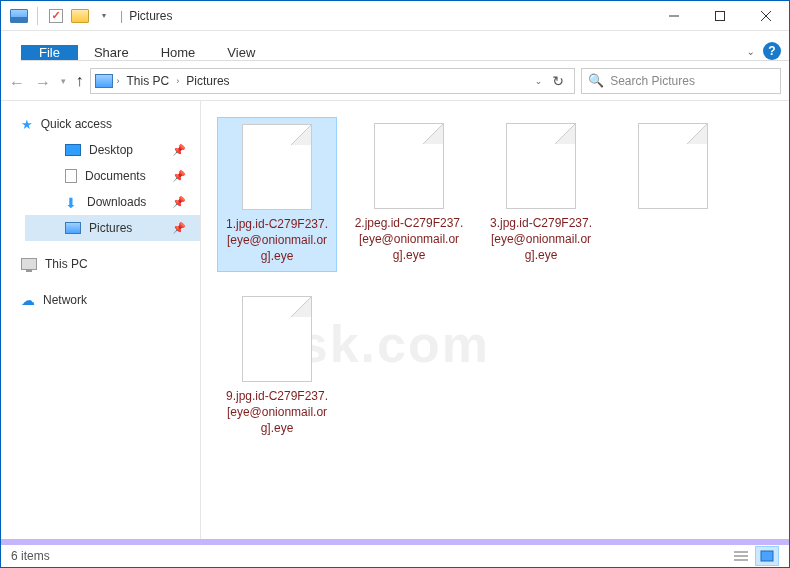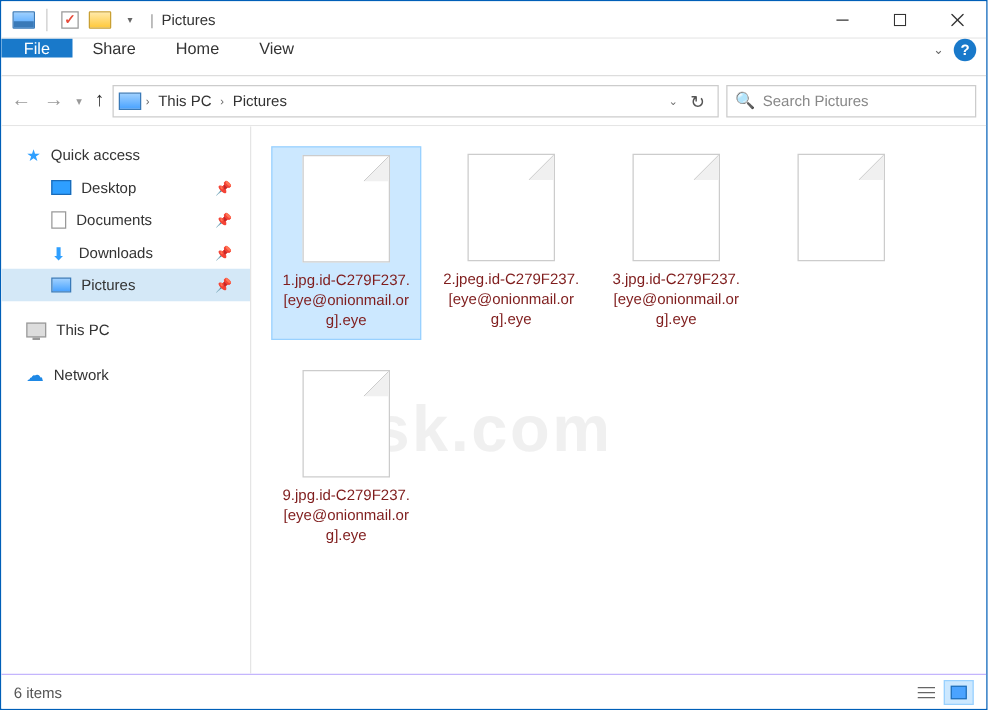--- a/index.html
+++ b/index.html
@@ -12,60 +12,60 @@
 .app-ico:after{content:"";position:absolute;bottom:0;left:0;right:0;height:5px;background:#3a7ab8;}
 .qat-sep{width:1px;height:18px;background:#ccc;margin:0 4px;}
 .checkbox-ico{width:14px;height:14px;border:1px solid #999;display:flex;align-items:center;justify-content:center;color:#e74c3c;font-weight:bold;font-size:11px;}
 .folder-ico{width:18px;height:14px;background:linear-gradient(#ffe9a8,#ffc93c);border:1px solid #c9a032;border-radius:1px;}
 .down-car{font-size:8px;color:#666;}
 .title-sep{color:#999;margin:0 6px;}
 .title-text{color:#333;}
 .win-ctrls{margin-left:auto;display:flex;}
 .win-btn{width:46px;height:30px;display:flex;align-items:center;justify-content:center;color:#333;}
 .win-btn svg{width:10px;height:10px;}
-.ribbon{height:30px;background:#fff;display:flex;align-items:flex-start;border-bottom:1px solid #ddd;position:relative;}
+.ribbon{height:30px;background:#fff;display:flex;align-items:flex-end;border-bottom:1px solid #ddd;position:relative;margin-left:20px;}
 .file-tab{background:#1979ca;color:#fff;padding:0 18px;display:flex;align-items:center;font-size:13px;}
 .rib-tab{padding:0 16px;display:flex;align-items:center;color:#333;font-size:13px;}
 .rib-right{margin-left:auto;display:flex;align-items:center;padding-right:8px;gap:8px;}
 .chev{font-size:10px;color:#666;}
 .help-ico{width:18px;height:18px;border-radius:50%;background:#1979ca;color:#fff;display:flex;align-items:center;justify-content:center;font-size:12px;font-weight:bold;}
 .navbar{height:40px;background:#fff;display:flex;align-items:center;padding:4px 8px;gap:6px;border-bottom:1px solid #e5e5e5;}
 .nav-arrows{display:flex;align-items:center;gap:10px;color:#999;}
 .nav-arrow{font-size:16px;}
 .nav-arrow.enabled{color:#333;}
 .addr-bar{flex:1;height:26px;border:1px solid #ccc;display:flex;align-items:center;padding:0 4px;gap:4px;}
 .addr-ico{width:18px;height:14px;background:linear-gradient(#9ed0ff,#4aa3ff);border:1px solid #3a7ab8;}
 .addr-seg{color:#333;padding:0 3px;}
 .addr-car{font-size:9px;color:#666;}
 .addr-right{margin-left:auto;display:flex;align-items:center;gap:10px;padding-right:6px;}
 .search-box{width:200px;height:26px;border:1px solid #ccc;display:flex;align-items:center;padding:0 6px;gap:6px;color:#888;}
 .search-ico{font-size:13px;}
 .body-area{flex:1;display:flex;background:#fff;overflow:hidden;}
 .sidebar{width:200px;border-right:1px solid #e5e5e5;padding:10px 0;}
 .side-item{height:26px;display:flex;align-items:center;padding-left:20px;gap:8px;color:#333;}
-.side-item.sub{padding-left:40px;}
+.side-item.sub{padding-left:40px;margin-left:24px;}
 .side-item.selected{background:#d4e8f7;}
 .side-spacer{height:10px;}
 .pin{margin-left:auto;margin-right:14px;color:#888;font-size:11px;}
 .star-ico{color:#2e9fff;font-size:13px;}
 .desk-ico{width:16px;height:12px;background:#2e9fff;border:1px solid #1a6bb8;}
 .doc-ico{width:12px;height:14px;background:#fff;border:1px solid #999;}
 .dl-ico{width:14px;height:14px;color:#2e9fff;font-size:14px;}
 .pic-ico{width:16px;height:12px;background:linear-gradient(#9ed0ff,#4aa3ff);border:1px solid #3a7ab8;}
 .pc-ico{width:16px;height:12px;background:#ddd;border:1px solid #999;position:relative;}
 .pc-ico:after{content:"";position:absolute;bottom:-3px;left:4px;width:6px;height:2px;background:#999;}
 .cloud-ico{color:#1e88e5;font-size:14px;line-height:1;}
 .content{flex:1;padding:16px;overflow:auto;position:relative;}
 .file-grid{display:flex;flex-wrap:wrap;gap:18px 12px;align-content:flex-start;}
 .file-item{width:120px;display:flex;flex-direction:column;align-items:center;text-align:center;padding:6px 4px;}
 .file-item.selected{background:#cce8ff;border:1px solid #99d1ff;}
 .file-thumb{width:70px;height:86px;background:#fff;border:1px solid #ccc;position:relative;margin-bottom:6px;}
 .file-thumb:before{content:"";position:absolute;top:0;right:0;width:20px;height:20px;background:linear-gradient(135deg,transparent 48%,#ccc 50%,#f0f0f0 52%);}
 .file-name{font-size:12px;color:#7f1d1d;line-height:1.35;word-break:break-all;}
-.statusbar{height:28px;border-top:1px solid #c4b5fd;background:#fff;display:flex;align-items:center;padding:0 10px;font-size:12px;color:#555;gap:48px;}
+.statusbar{height:28px;border-top:6px solid #c4b5fd;background:#fff;display:flex;align-items:center;padding:0 10px;font-size:12px;color:#555;gap:48px;}
 .view-btns{margin-left:auto;display:flex;gap:2px;}
 .view-btn{width:24px;height:20px;border:1px solid transparent;display:flex;align-items:center;justify-content:center;}
 .view-btn.active{border-color:#99d1ff;background:#cce8ff;}
 .watermark{position:absolute;top:50%;left:50%;transform:translate(-50%,-50%);font-size:130px;font-weight:bold;color:rgba(200,200,200,0.28);pointer-events:none;white-space:nowrap;letter-spacing:-6px;z-index:0;}
 .watermark .sub{display:block;font-size:52px;letter-spacing:2px;margin-top:-30px;text-align:right;padding-right:40px;}
 .content>*{position:relative;z-index:1;}
 .refresh-ico{font-size:14px;color:#555;}
 </style>
 </head>
 <body>

